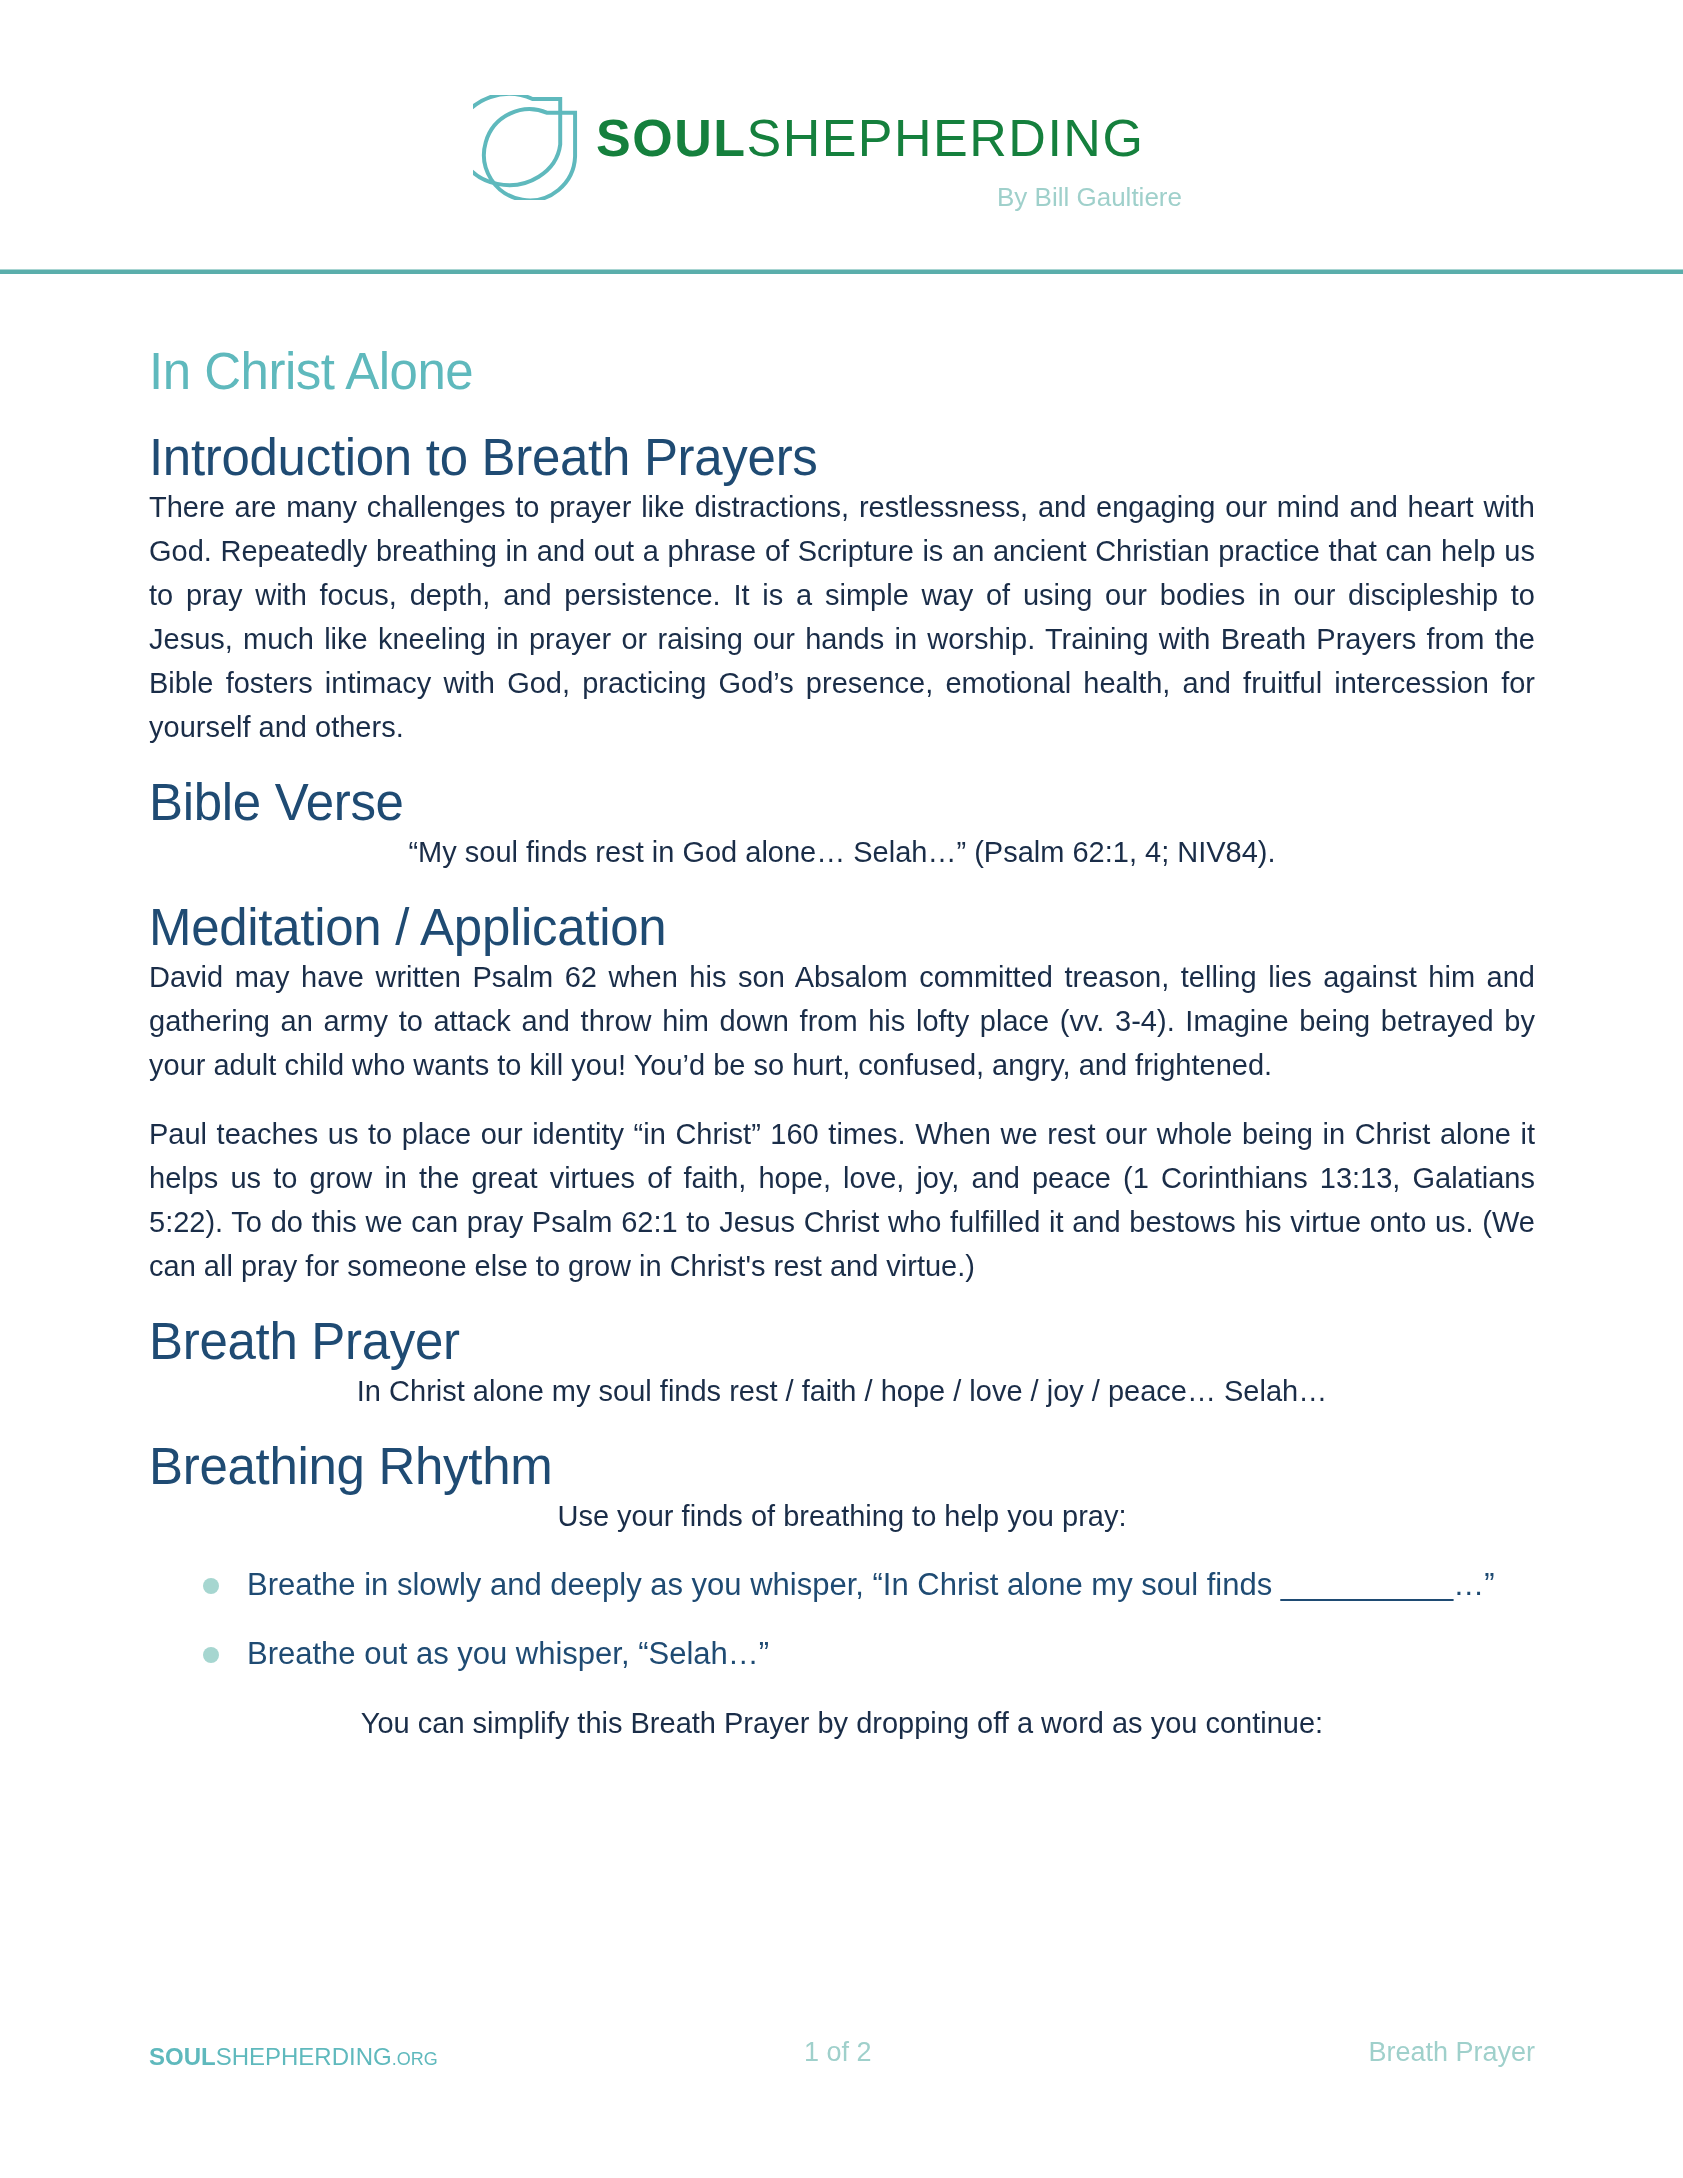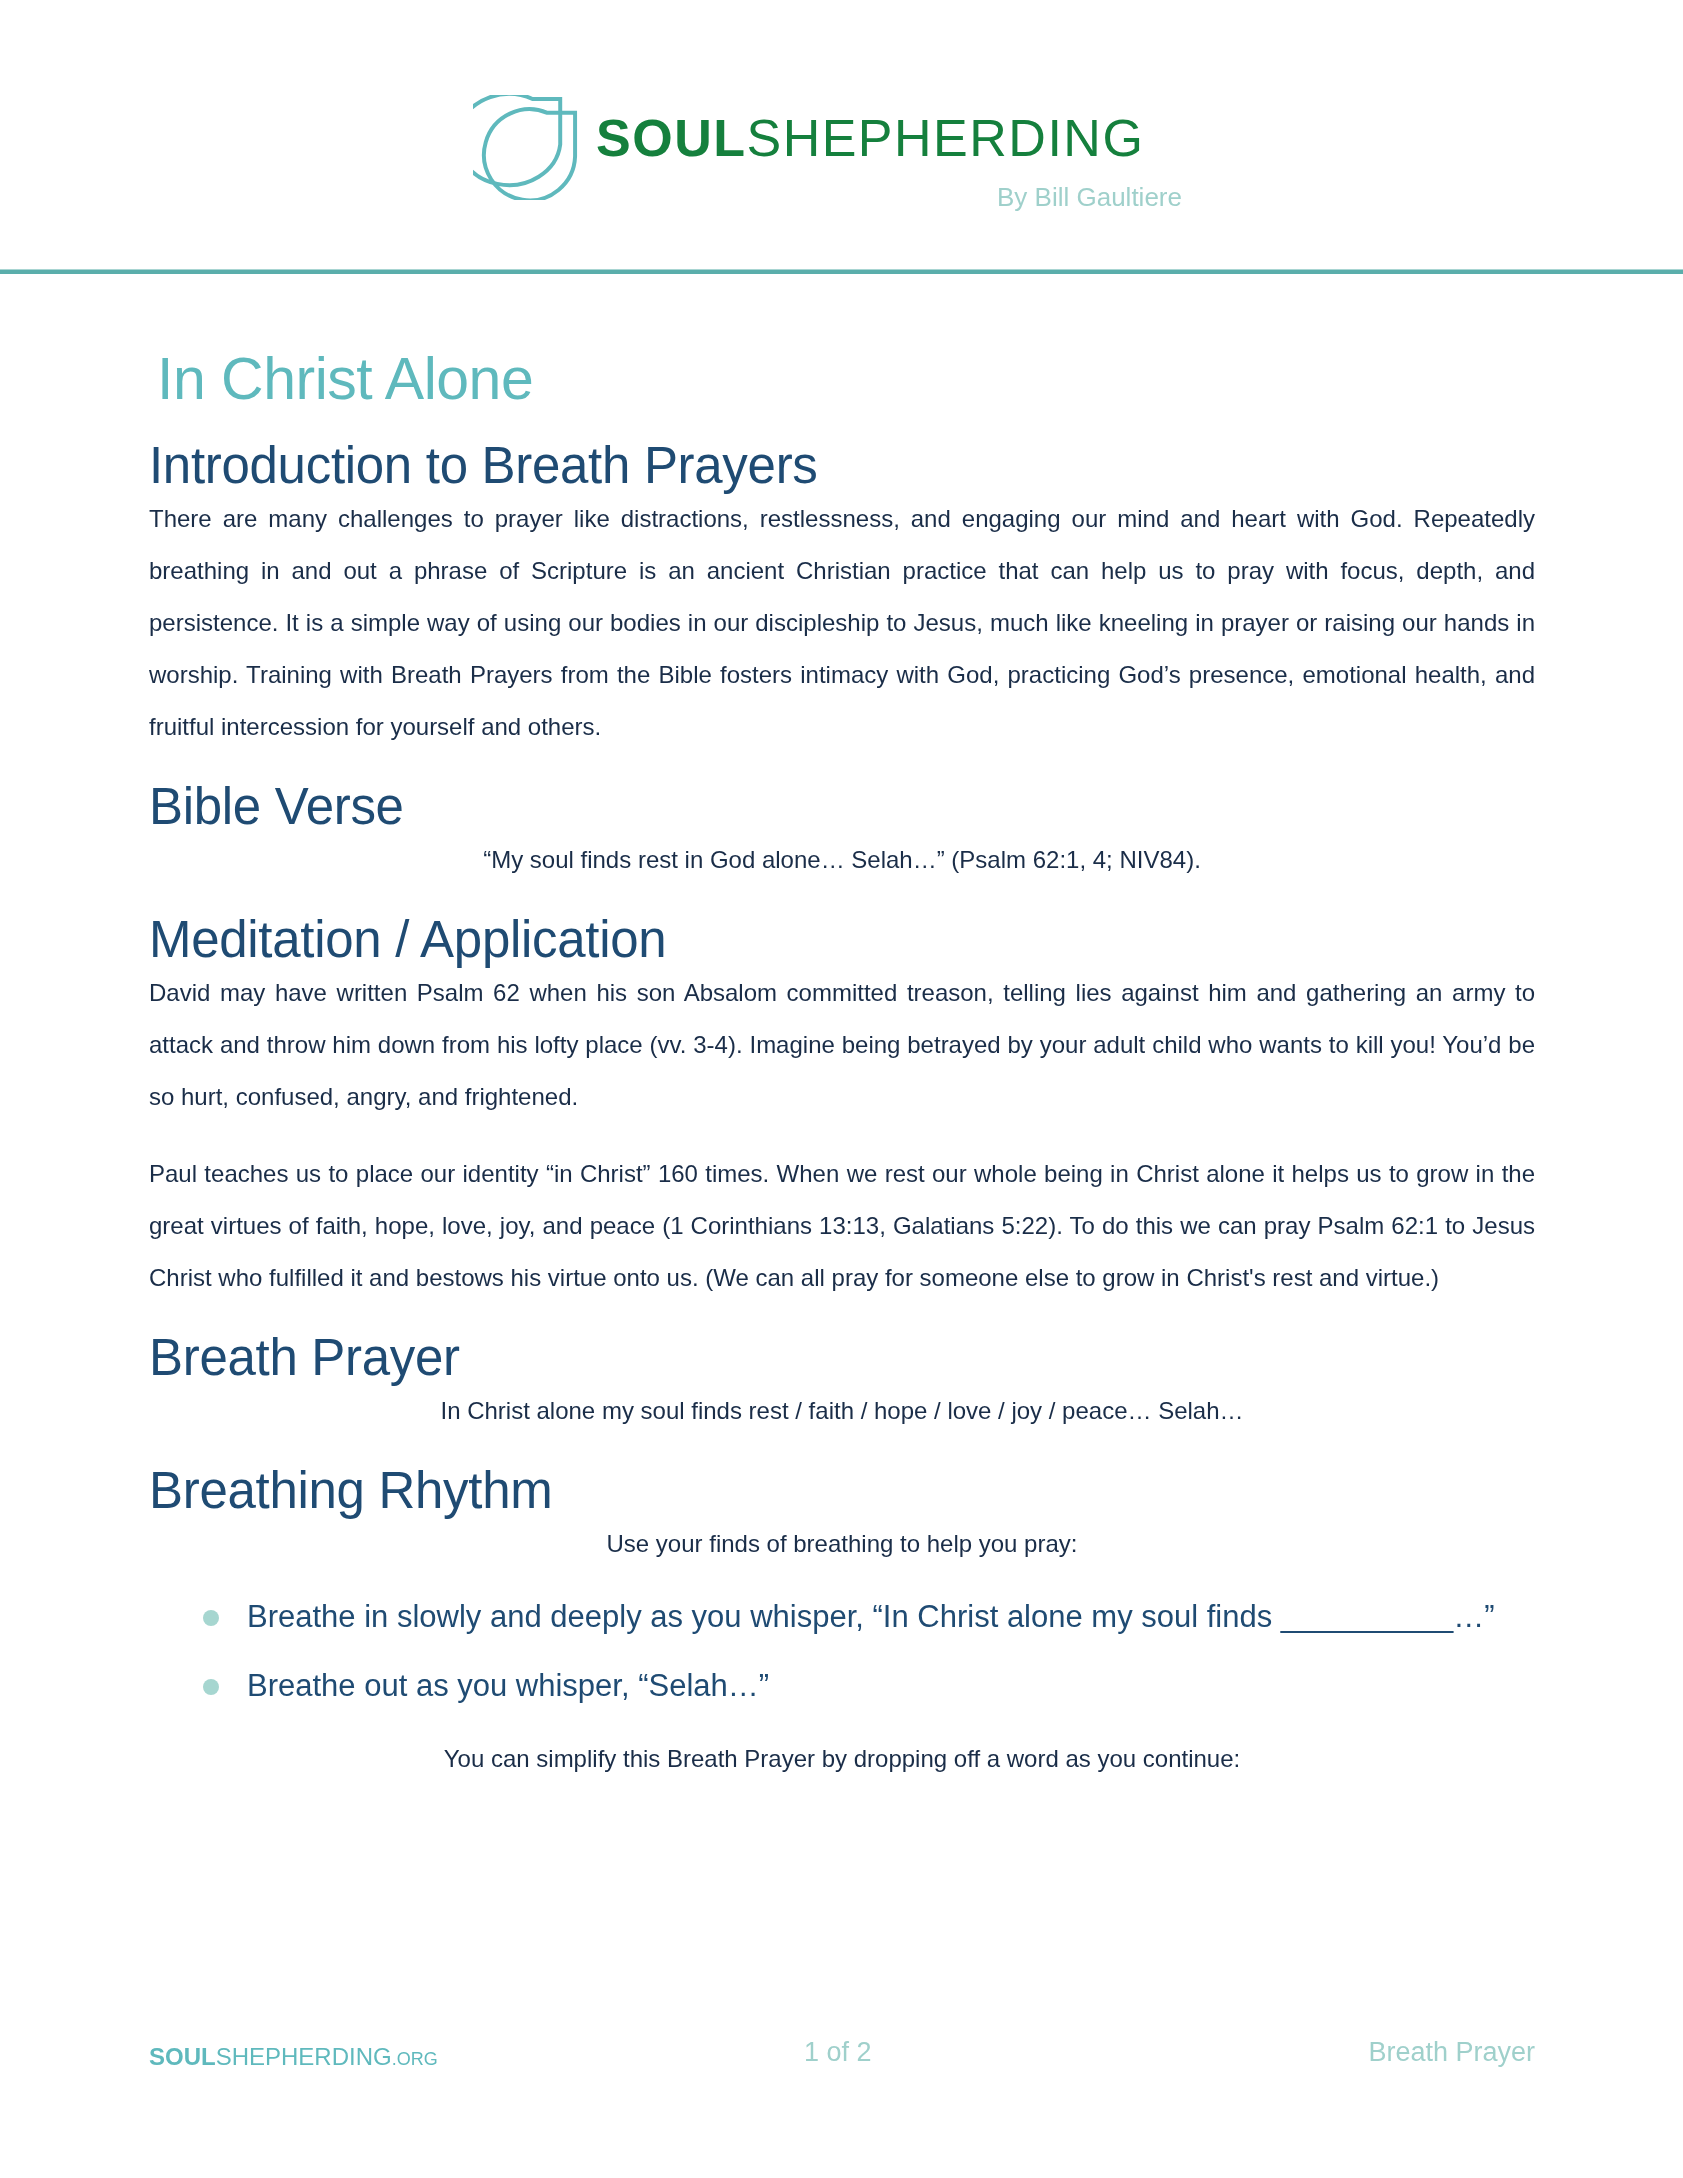--- a/index.html
+++ b/index.html
@@ -21,31 +21,31 @@
     .byline {
       position: absolute; left: 524px; top: 87px;
       font-size: 26px; color: #9fd0cb; white-space: nowrap;
     }
     .header-rule {
       position: absolute; left: 0; top: 269px; width: 1683px; height: 4px;
       background: #5aaeab; border-top: 1px solid #a8d5d2;
     }
     .content { position: absolute; left: 149px; top: 327px; width: 1386px; }
     .page-title {
-      font-size: 59px; color: #5fb9bd; margin: 8px; line-height: 89px; font-weight: normal;
+      font-size: 51px; color: #5fb9bd; margin: 0; line-height: 89px; font-weight: normal;
       letter-spacing: -0.5px;
     }
     h2 {
       font-size: 51px; color: #1f4b73; margin: 0; font-weight: normal; line-height: 55px;
       letter-spacing: -0.3px;
     }
     .section { margin-top: 14px; }
     .section + .section { margin-top: 26px; }
     p {
-      font-size: 24px; line-height: 52px; margin: 0; text-align: justify;
+      font-size: 29px; line-height: 44px; margin: 0; text-align: justify;
       color: #1a2d48;
     }
     p + p { margin-top: 25px; }
     .left { text-align: center; }
     ul { list-style: none; margin: 25px 0 0 0; padding: 0; }
     li {
       position: relative; padding-left: 98px; font-size: 31px; line-height: 44px;
       color: #1f4b73; margin-bottom: 25px;
     }
     .bullet-dot {

